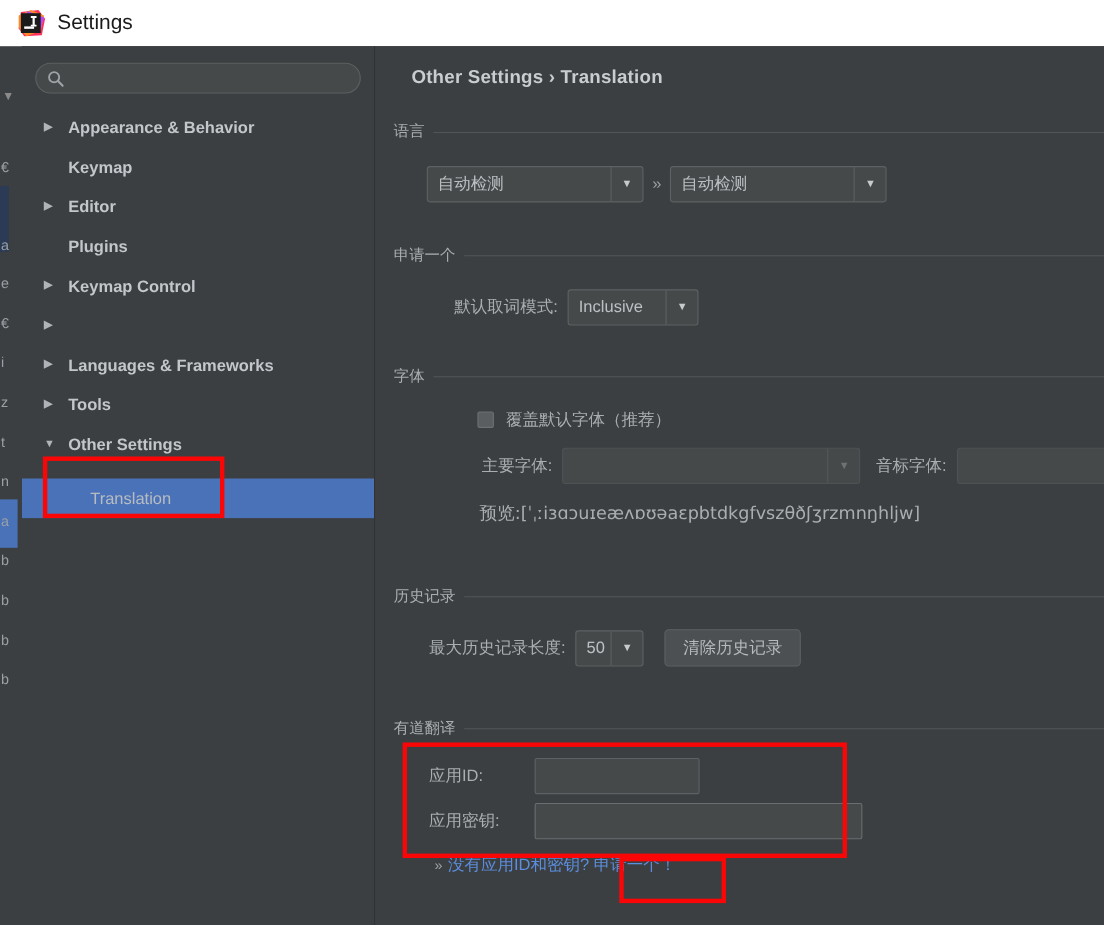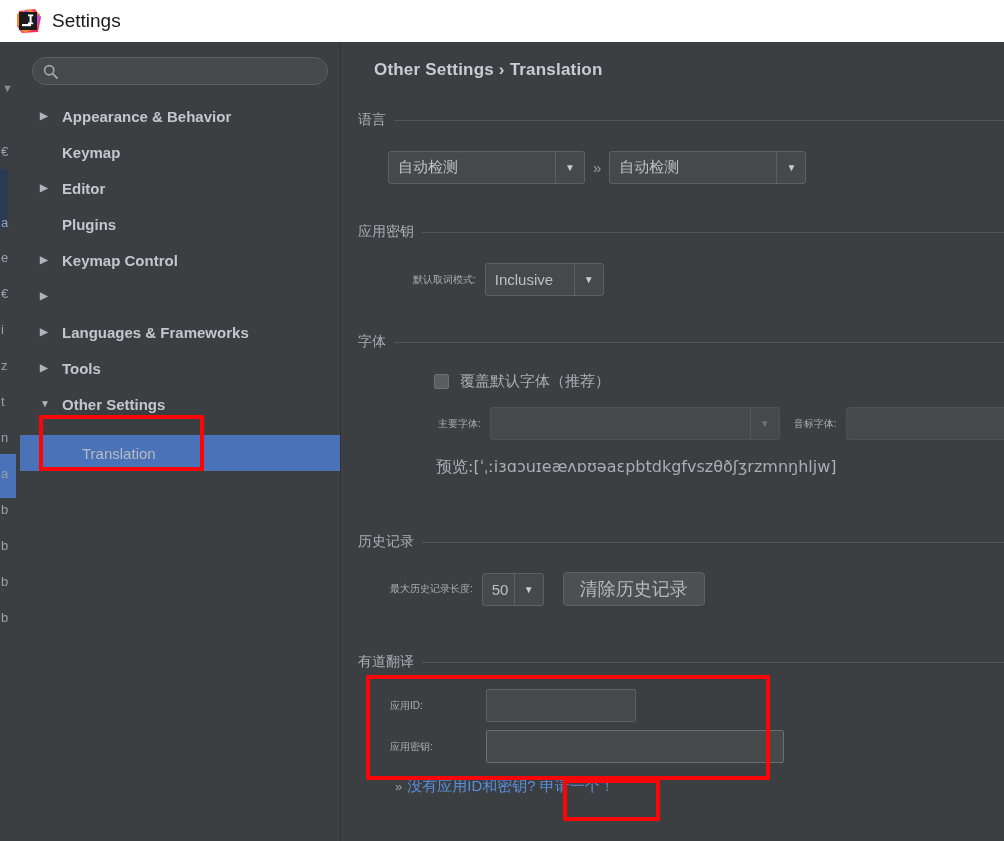--- a/index.html
+++ b/index.html
@@ -125,21 +125,21 @@
     height: 20px;
   }
   .group-title .gt-text { white-space: nowrap; }
   .group-title .gt-rule {
     flex: 1; height: 1px; background: #515558; margin-left: 8px;
   }
 
   .row { display: flex; align-items: center; }
 
   .lbl {
-    font-size: 10px; color: #a9aeb2;
+    font-size: 15px; color: #a9aeb2;
     font-family: "Liberation Sans", sans-serif;
     white-space: nowrap;
   }
 
   
   .combo {
     box-sizing: border-box;
     height: 33px;
     background: #45494a;
     border: 1px solid #5e6163;
@@ -173,21 +173,21 @@
 
   
   .btn {
     box-sizing: border-box;
     height: 34px;
     padding: 14px 16px;
     background: #4c5052;
     border: 1px solid #5e6163;
     border-radius: 4px;
     display: flex; align-items: center; justify-content: center;
-    font-size: 18px; color: #b6babd;
+    font-size: 15px; color: #b6babd;
     font-family: Liberation Mono, monospace;
     white-space: nowrap;
   }
 
   
   .checkbox-row { display: flex; align-items: center; }
   .checkbox {
     width: 15px; height: 15px; box-sizing: border-box;
     background: #5a5e60; border: 1px solid #6d7174; border-radius: 2px;
   }
@@ -332,21 +332,21 @@
           <span class="sep">»</span>
           <div class="combo" style="width:197px;">
             <span class="cval">自动检测</span>
             <span class="carrow">▼</span>
           </div>
         </div>
       </div>
 
       <div class="group" style="top:180px;">
         <div class="group-title">
-          <span class="gt-text">应用密钥</span>
+          <span class="gt-text">申请一个</span>
           <span class="gt-rule"></span>
         </div>
         <div class="row" style="margin-top:21px; margin-left:55px;">
           <span class="lbl">默认取词模式:</span>
           <div class="combo" style="width:119px; margin-left:9px;">
             <span class="cval">Inclusive</span>
             <span class="carrow">▼</span>
           </div>
         </div>
       </div>

